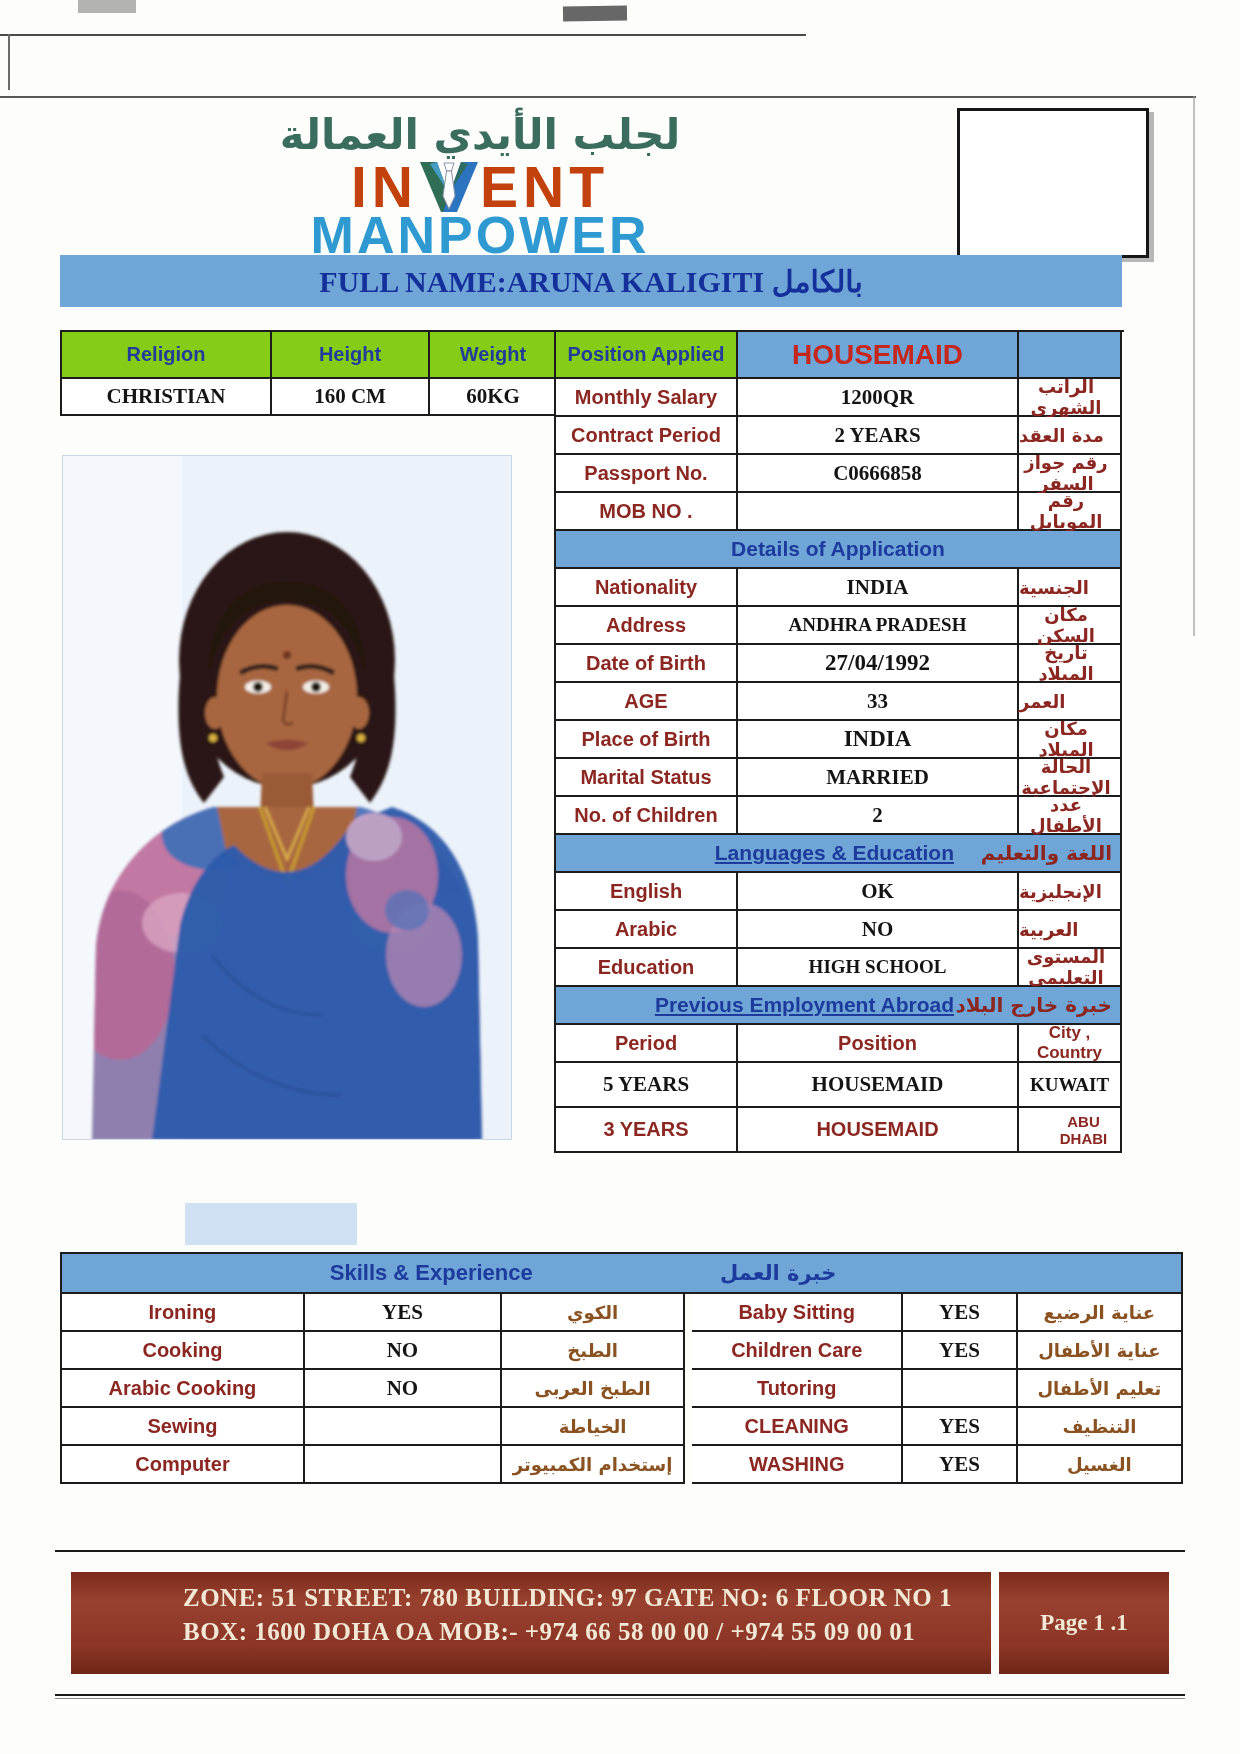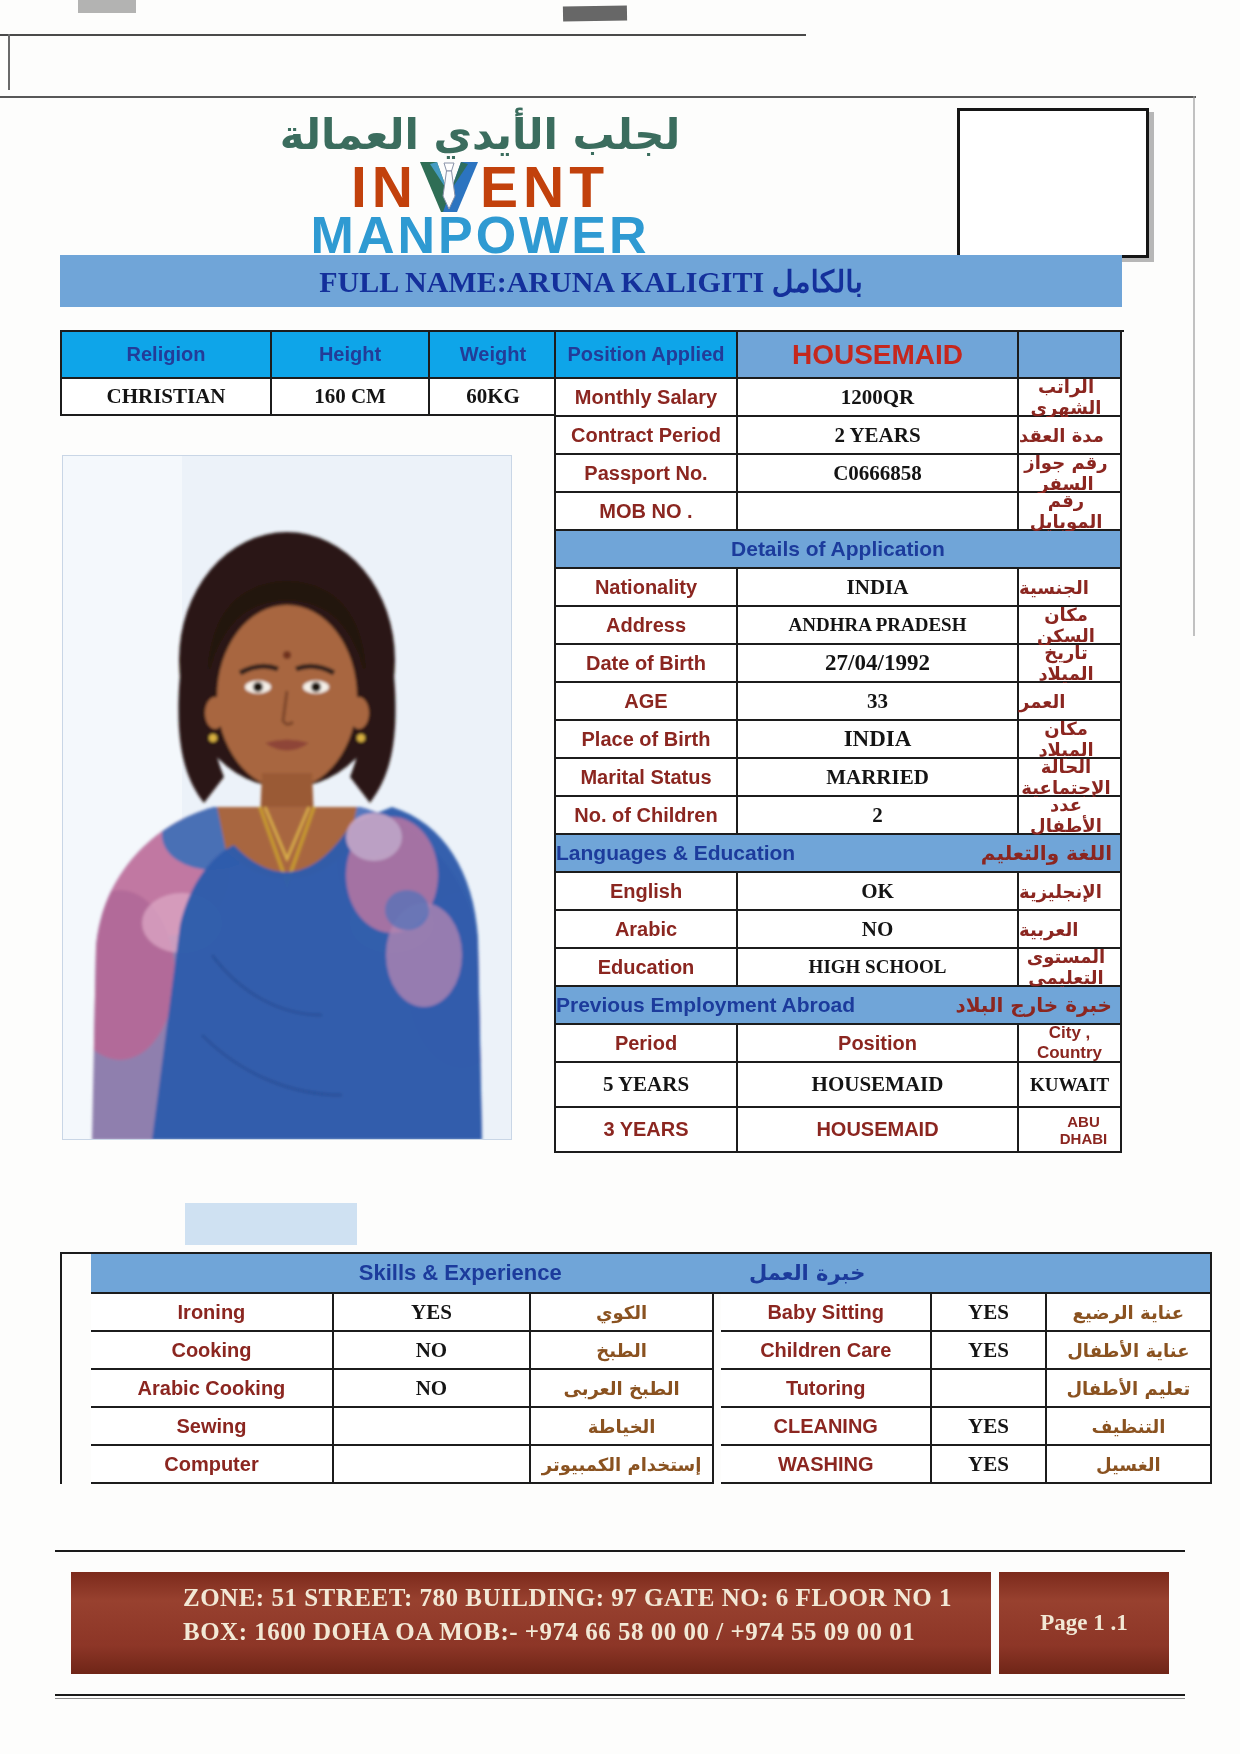--- a/index.html
+++ b/index.html
@@ -27,46 +27,46 @@
   .empty-box{position:absolute;left:957px;top:108px;width:186px;height:144px;background:#fff;
              border:3px solid #161616;box-shadow:5px 4px 0 rgba(125,125,125,.55);}
   
   .name-banner{position:absolute;left:60px;top:255px;width:1062px;height:52px;background:#70a5d8;
                display:flex;align-items:center;justify-content:center;
                font-family:"Liberation Serif","DejaVu Serif",serif;font-weight:bold;font-size:30px;color:#14309b;}
   
   .row{display:flex;}
   .cell{box-sizing:border-box;border-right:2px solid #1c1c1c;border-bottom:2px solid #1c1c1c;
         display:flex;align-items:center;justify-content:center;text-align:center;background:#fff;}
-  .hcell{background:#0ea5e9;color:#233c98;font-weight:bold;font-size:20px;}
+  .hcell{background:#84cc16;color:#233c98;font-weight:bold;font-size:20px;}
   .lbl{color:#8b2620;font-weight:bold;font-size:20px;}
   .val{font-family:"Liberation Serif","DejaVu Serif",serif;font-weight:bold;font-size:21px;color:#141414;}
   .arc{font-family:"DejaVu Sans",sans-serif;direction:rtl;color:#8b2620;font-weight:bold;font-size:18px;
        justify-content:flex-end;padding-right:7px;}
   .banner-cell{background:#70a5d8;color:#1c3b9c;font-weight:bold;font-size:21px;border-right:2px solid #1c1c1c;
                border-bottom:2px solid #1c1c1c;box-sizing:border-box;display:flex;align-items:center;}
-  .ban-en{flex:1;text-align:left;}
+  .ban-en{flex:1;text-align:right;text-decoration:underline;}
   .ban-ar{flex:0 0 158px;text-align:right;padding-right:8px;font-family:"DejaVu Sans",sans-serif;
           direction:rtl;color:#8b2620;font-size:20px;}
   
   .left-table{position:absolute;left:60px;top:330px;width:494px;border-top:2px solid #1c1c1c;border-left:2px solid #1c1c1c;}
   .w210{width:210px;}.w158{width:158px;}.w126{width:126px;border-right:none;}
   .h47{height:47px;}.h37{height:37px;}.h38{height:38px;}.h45{height:45px;}
   
   .right-panel{position:absolute;left:554px;top:330px;width:568px;border-top:2px solid #1c1c1c;border-left:2px solid #1c1c1c;}
   .wl{width:182px;}.wv{width:281px;}.wa{width:103px;}
   .pos-lbl{line-height:1.12;font-size:20px;}
   .pos-val{color:#c5271d;font-size:28px;font-weight:bold;background:#70a5d8;}
   .housemaid-cell{background:#70a5d8;}
   .emp-hdr{color:#8b2620;font-weight:bold;font-size:20px;}
   .emp-red{color:#8b2620;font-family:"Liberation Sans",sans-serif;font-weight:bold;font-size:20px;}
   
   .photo{position:absolute;left:62px;top:455px;}
   
-  .skills{position:absolute;left:60px;top:1252px;width:1121px;border-top:2px solid #1c1c1c;border-left:2px solid #1c1c1c;padding-left:29px;}
+  .skills{position:absolute;left:60px;top:1252px;width:1121px;border-top:2px solid #1c1c1c;border-left:2px solid #1c1c1c;}
   .sk-banner{position:relative;height:40px;background:#70a5d8;border-right:2px solid #1c1c1c;
              border-bottom:2px solid #1c1c1c;box-sizing:border-box;}
   .sk-en{position:absolute;left:0;top:0;width:66%;height:100%;display:flex;align-items:center;justify-content:center;
          color:#1c3b9c;font-weight:bold;font-size:22px;}
   .sk-ar{position:absolute;left:52%;top:0;width:24%;height:100%;display:flex;align-items:center;justify-content:center;
          font-family:"DejaVu Sans",sans-serif;direction:rtl;color:#1c3b9c;font-weight:bold;font-size:21px;}
   .s1{width:244px;}.s2{width:198px;}.s3{width:184px;}.s4{width:212px;margin-left:7px;}.s5{width:115px;}.s6{width:166px;}
   .arb{font-family:"DejaVu Sans",sans-serif;direction:rtl;color:#8a5220;font-weight:bold;font-size:18px;}
   
   .footer{position:absolute;left:55px;top:1550px;width:1130px;}

